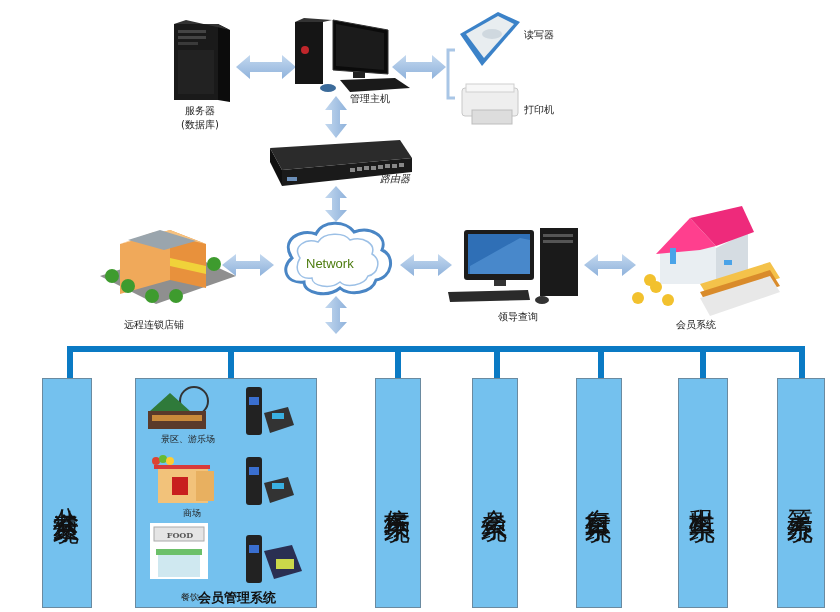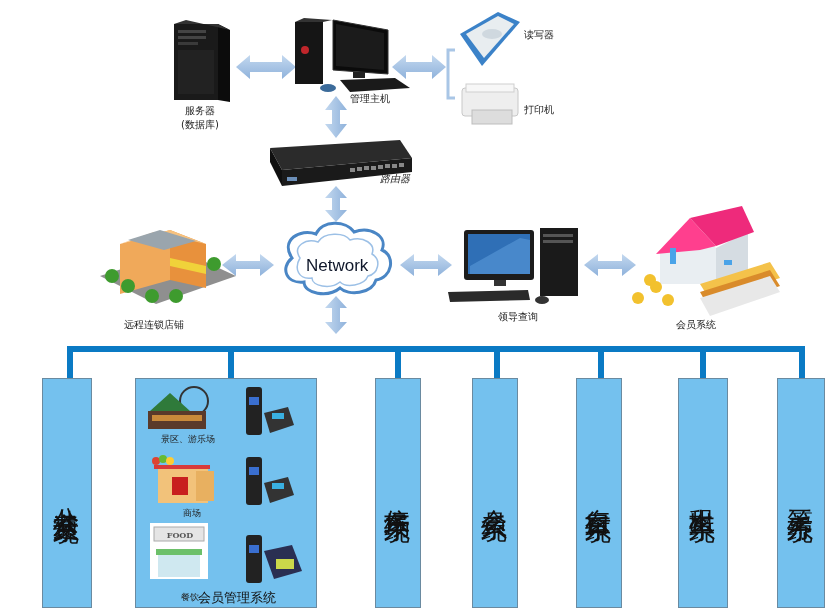--- a/index.html
+++ b/index.html
@@ -158,21 +158,21 @@
 
 <div class="label" style="left:170px;top:104px;width:60px;">
   <div>服务器</div>
   <div>(数据库)</div>
 </div>
 <div class="label" style="left:350px;top:92px;">管理主机</div>
 <div class="label" style="left:524px;top:28px;">读写器</div>
 <div class="label" style="left:524px;top:103px;">打印机</div>
 <div class="label" style="left:380px;top:172px;font-style:italic;">路由器</div>
 
-<div class="abs" style="left:306px;top:256px;font-size:17px;color:#0f172a;font-family:'Liberation Sans',sans-serif;">Network</div>
+<div class="abs" style="left:306px;top:256px;font-size:13px;color:#4d7c0f;font-family:'Liberation Sans',sans-serif;">Network</div>
 <div class="label" style="left:124px;top:318px;">远程连锁店铺</div>
 <div class="label" style="left:498px;top:310px;">领导查询</div>
 <div class="label" style="left:676px;top:318px;">会员系统</div>
 
 <div class="bus" style="left:67px;top:346px;width:738px;height:6px;"></div>
 <div class="bus" style="left:67px;top:346px;width:6px;height:32px;"></div>
 <div class="bus" style="left:228px;top:346px;width:6px;height:32px;"></div>
 <div class="bus" style="left:395px;top:346px;width:6px;height:32px;"></div>
 <div class="bus" style="left:494px;top:346px;width:6px;height:32px;"></div>
 <div class="bus" style="left:598px;top:346px;width:6px;height:32px;"></div>
@@ -226,21 +226,21 @@
     <g>
       <rect x="110" y="156" width="16" height="48" rx="3" fill="#222"></rect>
       <rect x="113" y="166" width="10" height="8" fill="#3a6fd0"></rect>
       <polygon points="128,172 156,166 166,192 138,200" fill="#2a2f52"></polygon>
       <rect x="140" y="180" width="18" height="10" fill="#cbd84a"></rect>
     </g>
   </svg>
   <div class="member-label" style="left:14px;top:54px;">景区、游乐场</div>
   <div class="member-label" style="left:36px;top:128px;">商场</div>
   <div class="member-label" style="left:34px;top:212px;">餐饮</div>
-  <div class="abs" style="left:62px;top:210px;font-size:13px;font-weight:normal;color:#111;white-space:nowrap;">会员管理系统</div>
+  <div class="abs" style="left:62px;top:210px;font-size:13px;font-weight:bold;color:#111;white-space:nowrap;">会员管理系统</div>
 </div>
 
 <div class="sysbox" style="left:375px;top:378px;width:46px;height:230px;">
   <span class="vtext">停车场系统</span>
 </div>
 <div class="sysbox" style="left:472px;top:378px;width:46px;height:230px;">
   <span class="vtext">会员系统</span>
 </div>
 <div class="sysbox" style="left:576px;top:378px;width:46px;height:230px;">
   <span class="vtext">自行车系统</span>

